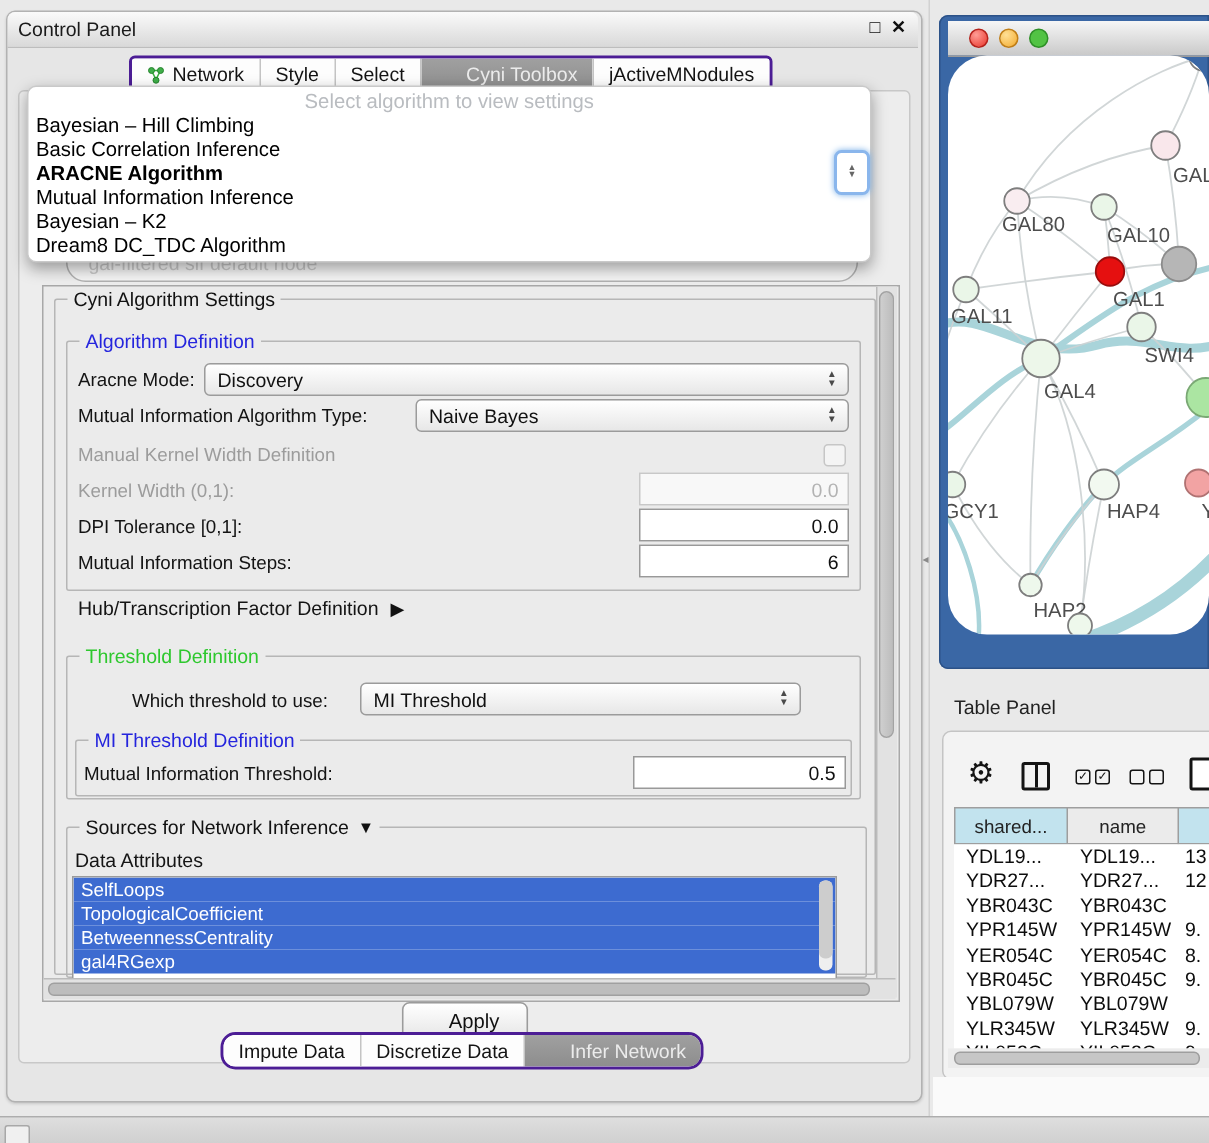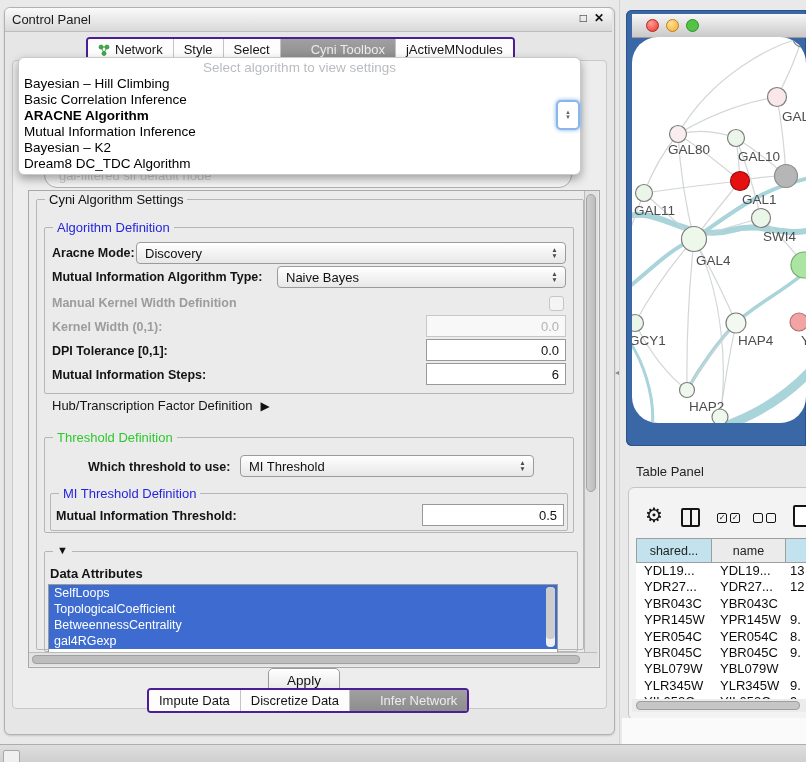--- a/index.html
+++ b/index.html
@@ -42,21 +42,21 @@
   .focus-frag{left:556px;top:100px;width:20px;height:26px;background:#fff;border:2px solid #8ab6ec;
     border-radius:5px;box-shadow:0 0 4px #7ab0e8;z-index:30;display:flex;flex-direction:column;
     align-items:center;justify-content:center;color:#666;font-size:6px;line-height:5px;}
 
   
   .scrollpane{left:28px;top:190px;width:570px;height:476px;border:1px solid #a8a8a8;background:#ebebeb;}
   .group{position:absolute;border:1px solid #b6b6b6;border-radius:2px;}
   .gtitle{position:absolute;top:-8px;left:8px;background:#ebebeb;padding:0 4px;font-size:13px;white-space:nowrap;}
   .gtitle.blue{color:#2525dd;}
   .gtitle.green{color:#2ec82e;}
-  .lbl{font-size:12.5px;font-weight:bold;color:#141414;white-space:nowrap;}
+  .lbl{font-size:12.5px;font-weight:normal;color:#141414;white-space:nowrap;}
   .lbl.dis{color:#9c9c9c;}
   .plain{font-size:13px;color:#141414;white-space:nowrap;}
 
   .combo{height:22px;border:1px solid #9b9b9b;border-radius:4px;
     background:linear-gradient(#ffffff,#e7e7e7);font-size:13px;display:flex;align-items:center;
     padding-left:8px;box-sizing:border-box;}
   .stepper{position:absolute;right:5px;top:4px;width:11px;text-align:center;color:#4a4a4a;
     font-size:6.5px;line-height:6px;}
   .stepper i{display:block;font-style:normal;}
   .field{height:22px;border:1px solid #999;background:#fff;font-size:13px;display:flex;
@@ -71,21 +71,21 @@
 
   .vsb-track{left:584px;top:191px;width:13px;height:474px;background:#e2e2e2;border-left:1px solid #bbb;}
   .vsb-thumb{position:absolute;left:1px;top:3px;width:10px;height:298px;border-radius:5px;
     background:linear-gradient(90deg,#cfcfcf,#bdbdbd);border:1px solid #a3a3a3;box-sizing:border-box;}
   .hsb-track{left:29px;top:652px;width:568px;height:13px;background:#e2e2e2;border-top:1px solid #bbb;}
   .hsb-thumb{position:absolute;left:3px;top:2px;width:548px;height:9px;border-radius:4px;
     background:#bdbdbd;border:1px solid #a0a0a0;box-sizing:border-box;}
 
   .apply-btn{left:268px;top:668px;width:70px;height:23px;border:1px solid #9b9b9b;border-radius:5px;
     background:linear-gradient(#ffffff,#e6e6e6);font-size:13.5px;display:flex;align-items:center;
-    justify-content:center;box-shadow:0 1px 1px rgba(0,0,0,.12);}
+    justify-content:center;box-shadow:0 1px 1px rgba(0,0,0,.12);padding-left:12px;}
 
   
   .divider{left:619px;top:0;width:1px;height:744px;background:#d2d2d2;}
   .split-handle{left:615px;top:368px;width:6px;height:10px;color:#8a8a8a;font-size:8px;line-height:10px;}
 
   .net-frame{left:626px;top:10px;width:180px;height:436px;background:#3a67a5;border-radius:6px 0 0 6px;
     box-shadow:inset 0 0 0 1px #2c5288;}
   .net-titlebar{left:632px;top:14px;width:174px;height:23px;background:linear-gradient(#f6f6f6,#c9c9c9);
     border-bottom:1px solid #9a9a9a;}
   .tl{position:absolute;top:5px;width:13px;height:13px;border-radius:50%;box-sizing:border-box;}
@@ -238,20 +238,21 @@
   <div class="group" style="left:50px;top:493px;width:516px;height:36px;">
     <span class="gtitle blue">MI Threshold Definition</span>
   </div>
   <span class="abs lbl" style="left:56px;top:509px;">Mutual Information Threshold:</span>
   <div class="abs field" style="left:422px;top:504px;width:142px;">
     <span>0.5</span>
   </div>
 
   <div class="group" style="left:44px;top:551px;width:532px;height:99px;">
     <span class="gtitle" style="display:flex;align-items:center;gap:6px;">
+      <span>Sources for Network Inference</span>
       <span style="font-size:11px;">▼</span>
     </span>
   </div>
   <span class="abs lbl" style="left:50px;top:566px;font-size:13px;">Data Attributes</span>
 
   <div class="abs attr-list">
     <div class="attr-item">SelfLoops</div>
     <div class="attr-item">TopologicalCoefficient</div>
     <div class="attr-item">BetweennessCentrality</div>
     <div class="attr-item">gal4RGexp</div>
@@ -264,21 +265,21 @@
       <div class="vsb-thumb"></div>
     </div>
   <div class="abs hsb-track">
       <div class="hsb-thumb"></div>
     </div>
 
   <div class="abs apply-btn">
     <span>Apply</span>
   </div>
 
-  <div class="abs tabbar" style="left:147px;top:688px;">
+  <div class="abs tabbar" style="left:147px;top:688px;border-radius:10px;">
     <div class="tab">
         <span>Impute Data</span>
       </div>
     <div class="tab">
         <span>Discretize Data</span>
       </div>
     <div class="tab sel">
         <span>Infer Network</span>
       </div>
   </div>

